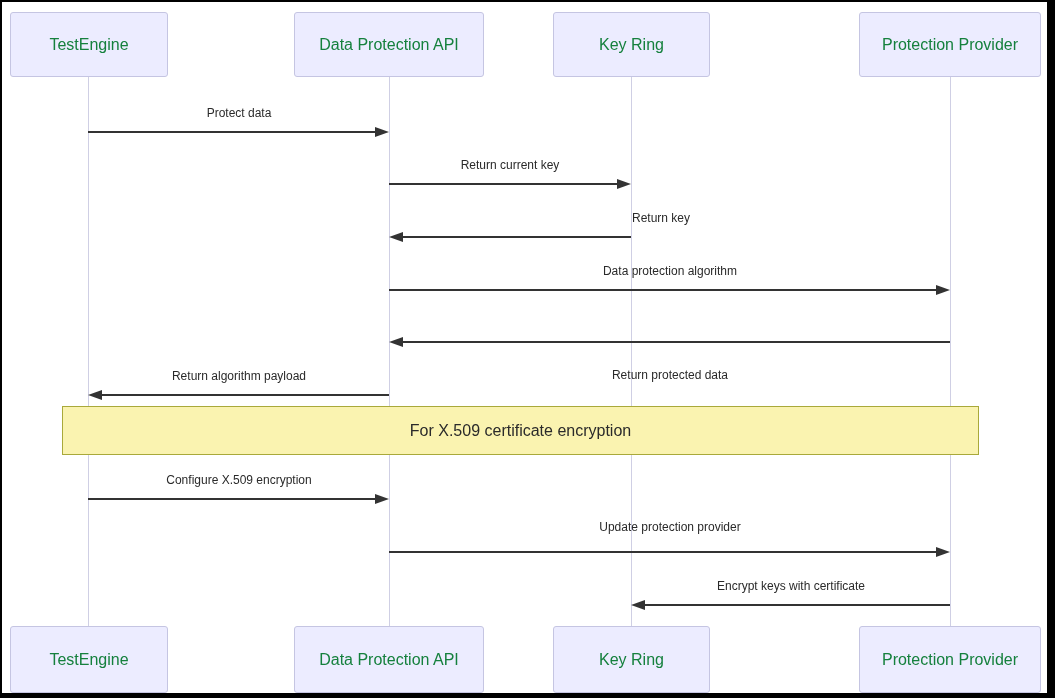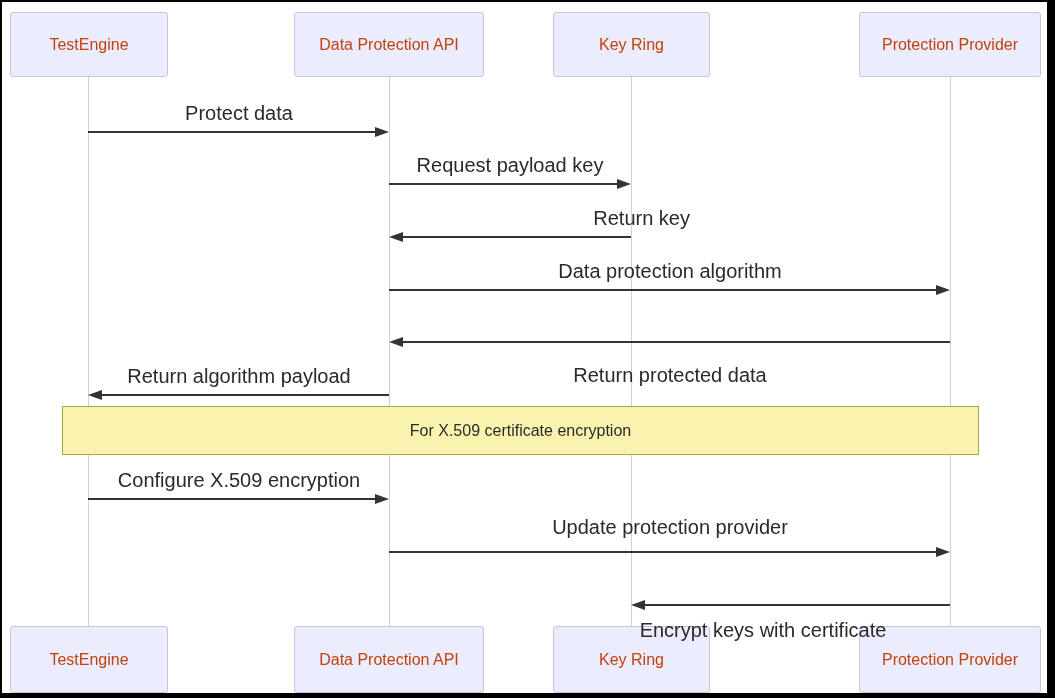--- a/index.html
+++ b/index.html
@@ -22,21 +22,21 @@
   .actor-box {
     position: absolute;
     box-sizing: border-box;
     background: #ECECFF;
     border: 1px solid #C5C5E2;
     border-radius: 3px;
     display: flex;
     align-items: center;
     justify-content: center;
     font-size: 16px;
-    color: #c2410c;
+    color: #15803d;
   }
   .lifeline {
     position: absolute;
     width: 1px;
     background: #CFCFE4;
   }
   .msg-line {
     position: absolute;
     height: 2px;
     background: #333333;
@@ -47,21 +47,21 @@
     height: 0;
     border-top: 5px solid transparent;
     border-bottom: 5px solid transparent;
   }
   .msg-arrowhead.right { border-left: 14px solid #333333; }
   .msg-arrowhead.left  { border-right: 14px solid #333333; }
   .msg-label {
     position: absolute;
     width: 360px;
     text-align: center;
-    font-size: 20px;
+    font-size: 12px;
     color: #2a2a2a;
     line-height: 20px;
     white-space: nowrap;
   }
   .note-band {
     position: absolute;
     box-sizing: border-box;
     background: #FAF3B0;
     border: 1px solid #A9A93A;
     display: flex;
@@ -85,36 +85,36 @@
     <div class="actor-box" style="left: 551px; top: 624px; width: 157px; height: 67px;">Key Ring</div>
     <div class="lifeline" style="left: 629px; top: 75px; height: 549px;"></div>
     <div class="actor-box" style="left: 857px; top: 10px; width: 182px; height: 65px;">Protection Provider</div>
     <div class="actor-box" style="left: 857px; top: 624px; width: 182px; height: 67px;">Protection Provider</div>
     <div class="lifeline" style="left: 948px; top: 75px; height: 549px;"></div>
     <div class="msg-line" style="left: 86px; width: 289px; top: 129px;"></div>
     <div class="msg-arrowhead right" style="left: 373px; top: 125px;"></div>
     <div class="msg-label" style="left: 57px; top: 101px;">Protect data</div>
     <div class="msg-line" style="left: 387px; width: 230px; top: 181px;"></div>
     <div class="msg-arrowhead right" style="left: 615px; top: 177px;"></div>
-    <div class="msg-label" style="left: 328px; top: 153px;">Request payload key</div>
+    <div class="msg-label" style="left: 328px; top: 153px;">Return current key</div>
     <div class="msg-line" style="left: 399px; width: 230px; top: 234px;"></div>
     <div class="msg-arrowhead left" style="left: 387px; top: 230px;"></div>
     <div class="msg-label" style="left: 328px; top: 206px; text-align: right;">Return key</div>
     <div class="msg-line" style="left: 387px; width: 549px; top: 287px;"></div>
     <div class="msg-arrowhead right" style="left: 934px; top: 283px;"></div>
     <div class="msg-label" style="left: 488px; top: 259px;">Data protection algorithm</div>
     <div class="msg-line" style="left: 399px; width: 549px; top: 339px;"></div>
     <div class="msg-arrowhead left" style="left: 387px; top: 335px;"></div>
     <div class="msg-label" style="left: 488px; top: 327px; margin-top: 36px;">Return protected data</div>
     <div class="msg-line" style="left: 98px; width: 289px; top: 392px;"></div>
     <div class="msg-arrowhead left" style="left: 86px; top: 388px;"></div>
     <div class="msg-label" style="left: 57px; top: 364px;">Return algorithm payload</div>
     <div class="msg-line" style="left: 86px; width: 289px; top: 496px;"></div>
     <div class="msg-arrowhead right" style="left: 373px; top: 492px;"></div>
     <div class="msg-label" style="left: 57px; top: 468px;">Configure X.509 encryption</div>
     <div class="msg-line" style="left: 387px; width: 549px; top: 549px;"></div>
     <div class="msg-arrowhead right" style="left: 934px; top: 545px;"></div>
     <div class="msg-label" style="left: 488px; top: 515px;">Update protection provider</div>
     <div class="msg-line" style="left: 641px; width: 307px; top: 602px;"></div>
     <div class="msg-arrowhead left" style="left: 629px; top: 598px;"></div>
-    <div class="msg-label" style="left: 581px; top: 574px; margin-top: 44px;">Encrypt keys with certificate</div>
+    <div class="msg-label" style="left: 609px; top: 574px;">Encrypt keys with certificate</div>
     <div class="note-band" style="left: 60px; top: 404px; width: 917px; height: 49px;">For X.509 certificate encryption</div>
   </div>
 
 </body></html>

